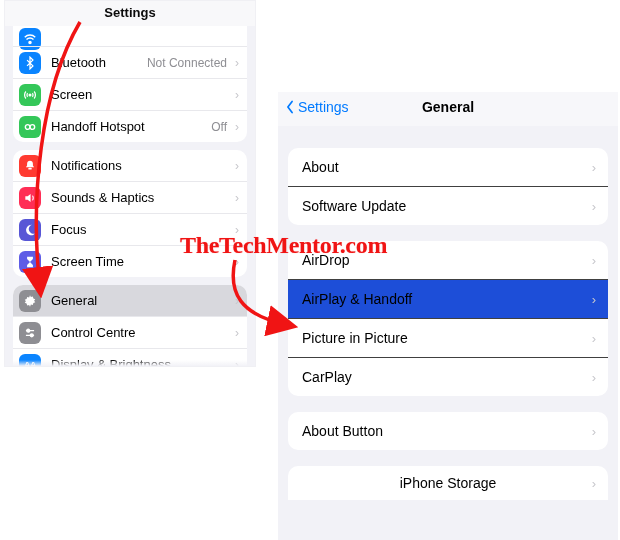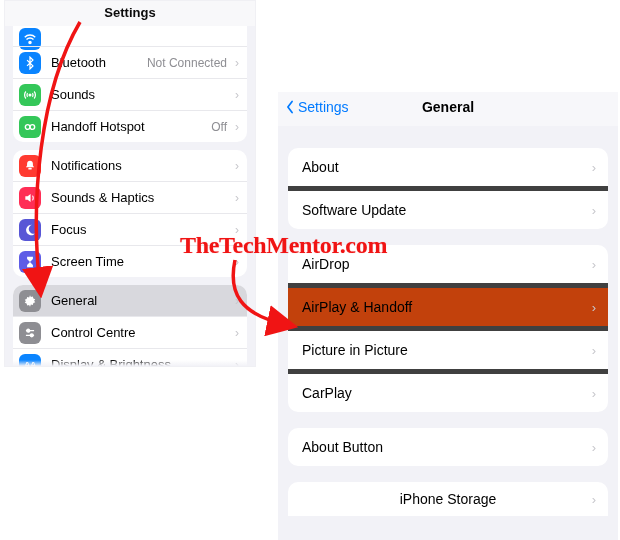--- a/index.html
+++ b/index.html
@@ -34,24 +34,24 @@
 
 .right-panel{position:absolute;left:278px;top:92px;width:340px;height:448px;background:#f2f2f7;}
 .right-header{position:relative;height:34px;background:#f7f7fa;}
 .back{position:absolute;left:6px;top:7px;color:#007aff;font-size:14px;display:flex;align-items:center;}
 .back svg{width:12px;height:14px;margin-right:2px;}
 .right-title{position:absolute;left:50%;top:7px;transform:translateX(-50%);font-size:14px;font-weight:700;color:#000;}
 
 .rgroup{background:#fff;margin:22px 10px 0 10px;border-radius:10px;overflow:hidden;}
 .rgroup.tight{margin-top:16px;}
 .rrow{position:relative;height:38px;display:flex;align-items:center;padding:0 14px;}
-.rrow + .rrow{border-top:5px solid #404040;}
+.rrow + .rrow{border-top:1px solid #404040;}
 .rrow .rlabel{font-size:14px;color:#000;}
 .rrow .chev{position:absolute;right:12px;top:50%;transform:translateY(-50%);color:#c7c7cc;font-size:13px;}
-.rrow.selected{background:#c2410c;}
+.rrow.selected{background:#1d4ed8;}
 .rgroup.cut{border-bottom-left-radius:0;border-bottom-right-radius:0;}
 .rgroup.cut .rrow{height:34px;justify-content:center;}
 
 
 .watermark{position:absolute;left:140px;top:232px;color:#f01414;font-family:Georgia,'Times New Roman',serif;font-weight:700;font-size:24px;letter-spacing:-0.3px;text-shadow:0 0 1px rgba(240,20,20,0.3);margin-left:40px;}
 svg.arrow{position:absolute;overflow:visible;pointer-events:none;}
 </style>
 </head>
 <body>
 
@@ -83,21 +83,21 @@
     <div class="row">
       <span class="icon-wrap ic-green">
         <svg viewBox="0 0 24 24" fill="none" stroke="#fff" stroke-width="2.2">
             <path d="M5 6c-3 3-3 9 0 12"></path>
             <path d="M19 6c3 3 3 9 0 12"></path>
             <path d="M8 9c-1.5 1.5-1.5 4.5 0 6"></path>
             <path d="M16 9c1.5 1.5 1.5 4.5 0 6"></path>
             <circle cx="12" cy="12" r="1.5" fill="#fff"></circle>
           </svg>
       </span>
-      <span class="label">Sounds</span>
+      <span class="label">Screen</span>
       <span class="chev">›</span>
     </div>
     <div class="row">
       <span class="icon-wrap ic-green">
         <svg viewBox="0 0 24 24" fill="none" stroke="#fff" stroke-width="2.4">
             <circle cx="8" cy="12" r="4"></circle>
             <circle cx="16" cy="12" r="4"></circle>
           </svg>
       </span>
       <span class="label">Handoff Hotspot</span>

